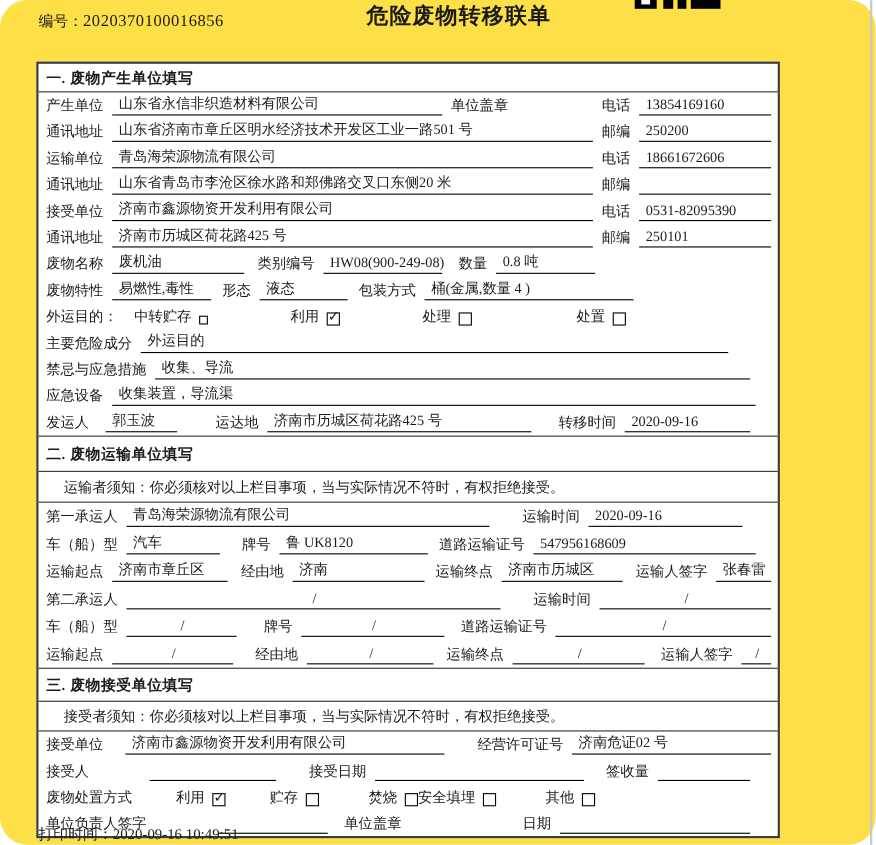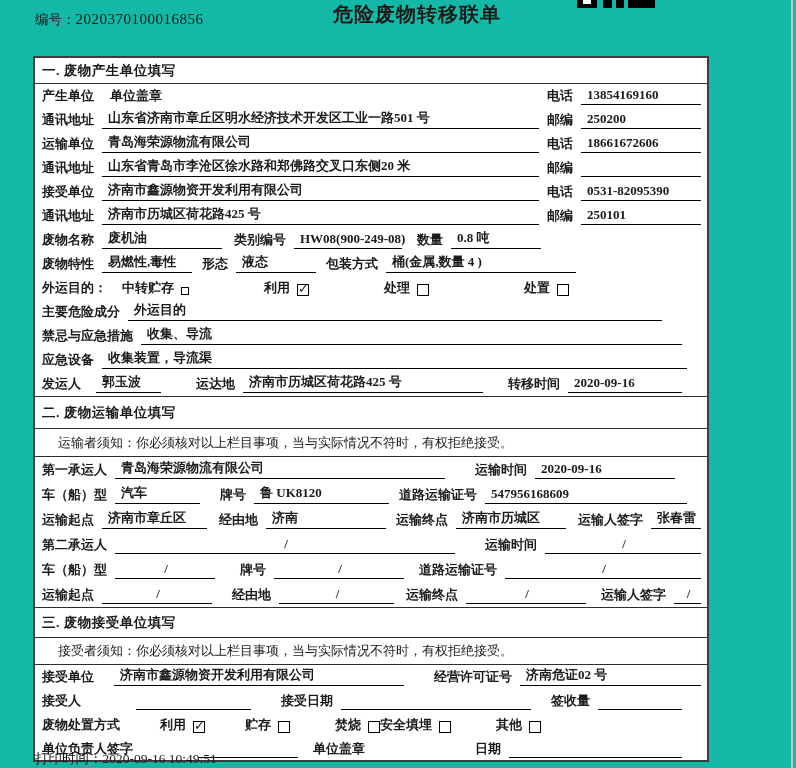--- a/index.html
+++ b/index.html
@@ -2,21 +2,21 @@
 <html><head>
 <meta charset="utf-8">
 <title>危险废物转移联单</title>
 <style>
   html,body { margin:0; padding:0; }
   body {
     width:796px; height:768px; background:#ffffff; overflow:hidden; position:relative;
     font-family:"Liberation Serif","DejaVu Serif",serif;
     color:#1a1a1a; font-size:13px;
   }
-  .page { position:absolute; inset:0; background:#14b8a6; }
+  .page { position:absolute; inset:0; background:#fde047;border-radius:25px; }
 
   
   .page-edge { position:absolute; top:0; right:3px; width:2px; height:768px; background:#c9c9c9; }
 
   
   .doc-no { position:absolute; left:35px; top:11px; font-size:13.5px; white-space:nowrap; }
   .doc-no .num { font-size:15px; letter-spacing:0.5px; }
   .doc-title { position:absolute; left:333px; top:1px; margin:0; font-size:20px; font-weight:bold; letter-spacing:1px; white-space:nowrap; }
 
   
@@ -42,21 +42,20 @@
   .sec-header.mid3 { height:31px; line-height:30px; border-top:1.5px solid #2d2d2d; }
   .notice {
     height:28px; line-height:27px; padding-left:23px;
     border-bottom:1.5px solid #2d2d2d; box-sizing:border-box; white-space:nowrap;
   }
   .notice.n3 { height:27px; line-height:26px; }
 
   .row {
     display:flex; align-items:flex-end; height:24px; box-sizing:border-box;
     padding:0 0 3px 7px;
-    font-weight:bold;
   }
   .row.h25 { height:25px; }
   .lbl { white-space:nowrap; flex-shrink:0; }
   .u {
     border-bottom:1px solid #000; padding:0 4px 1px 6px;
     white-space:nowrap; box-sizing:border-box; min-height:16px;
   }
   .u.grow { flex:1 1 auto; }
   .u.c { text-align:center; }
   .left505 { width:505px; flex-shrink:0; display:flex; align-items:flex-end; }
@@ -109,20 +108,21 @@
     <span class="b b4"></span>
   </div>
 
   <div class="doc-table">
 
     <div class="sec-header">一. 废物产生单位填写</div>
 
     <div class="row">
       <div class="left505">
         <span class="lbl mr8">产生单位</span>
+        <span class="u w300">山东省永信非织造材料有限公司</span>
         <span class="lbl ml8">单位盖章</span>
       </div>
       <span class="lbl mr8">电话</span>
       <span class="u grow mr6">13854169160</span>
     </div>
 
     <div class="row">
       <div class="left505">
         <span class="lbl mr8">通讯地址</span>
         <span class="u grow mr8">山东省济南市章丘区明水经济技术开发区工业一路501 号</span>

